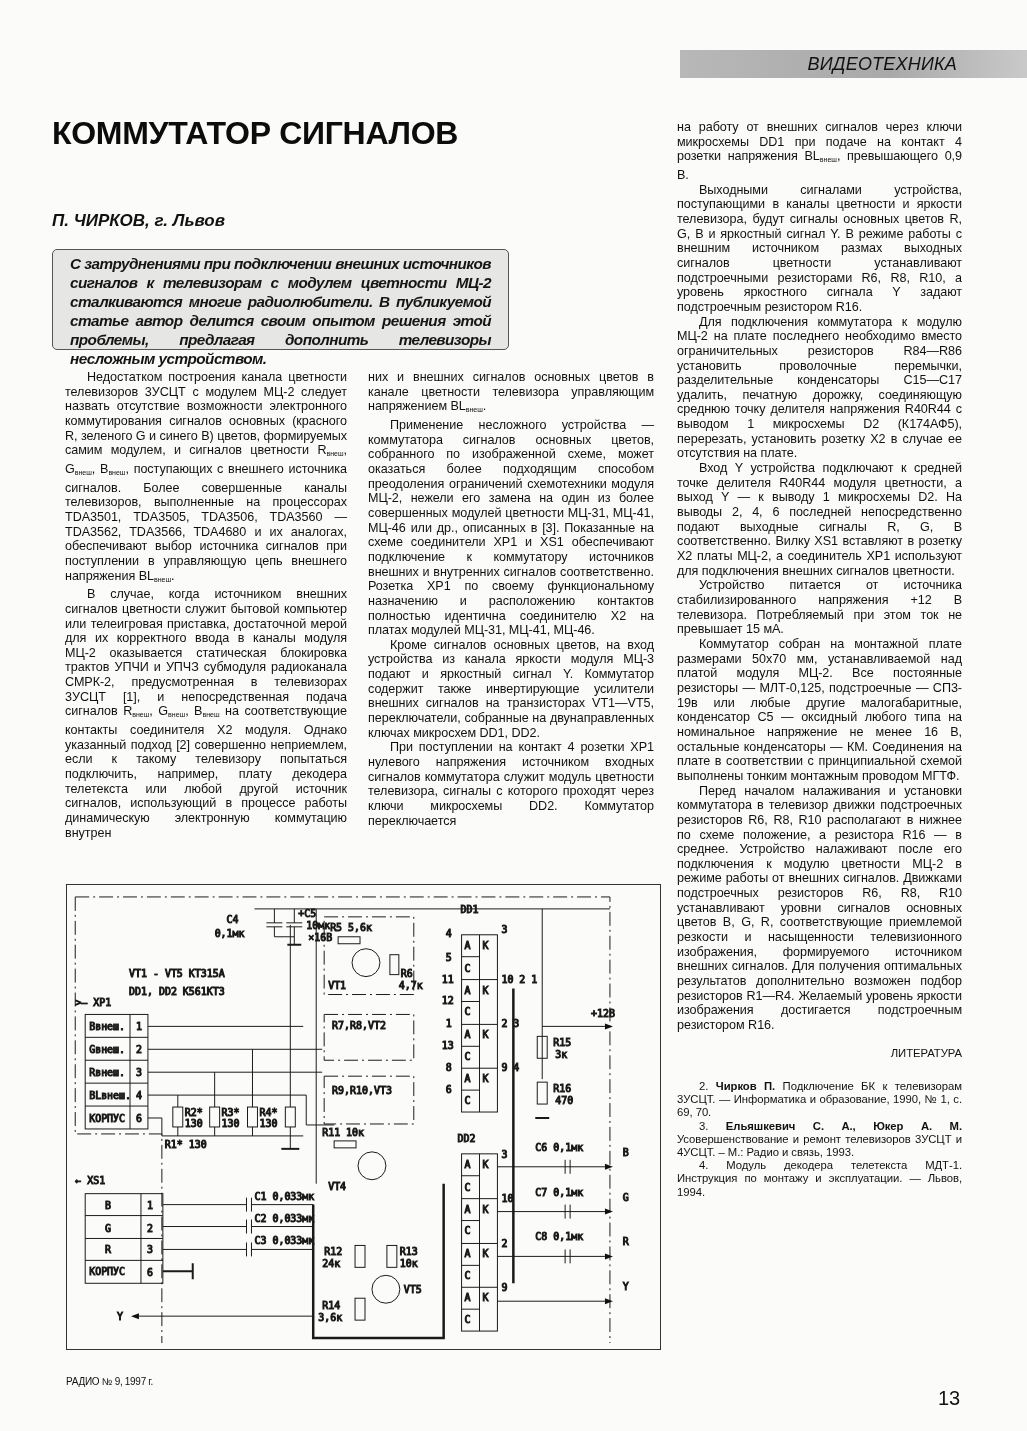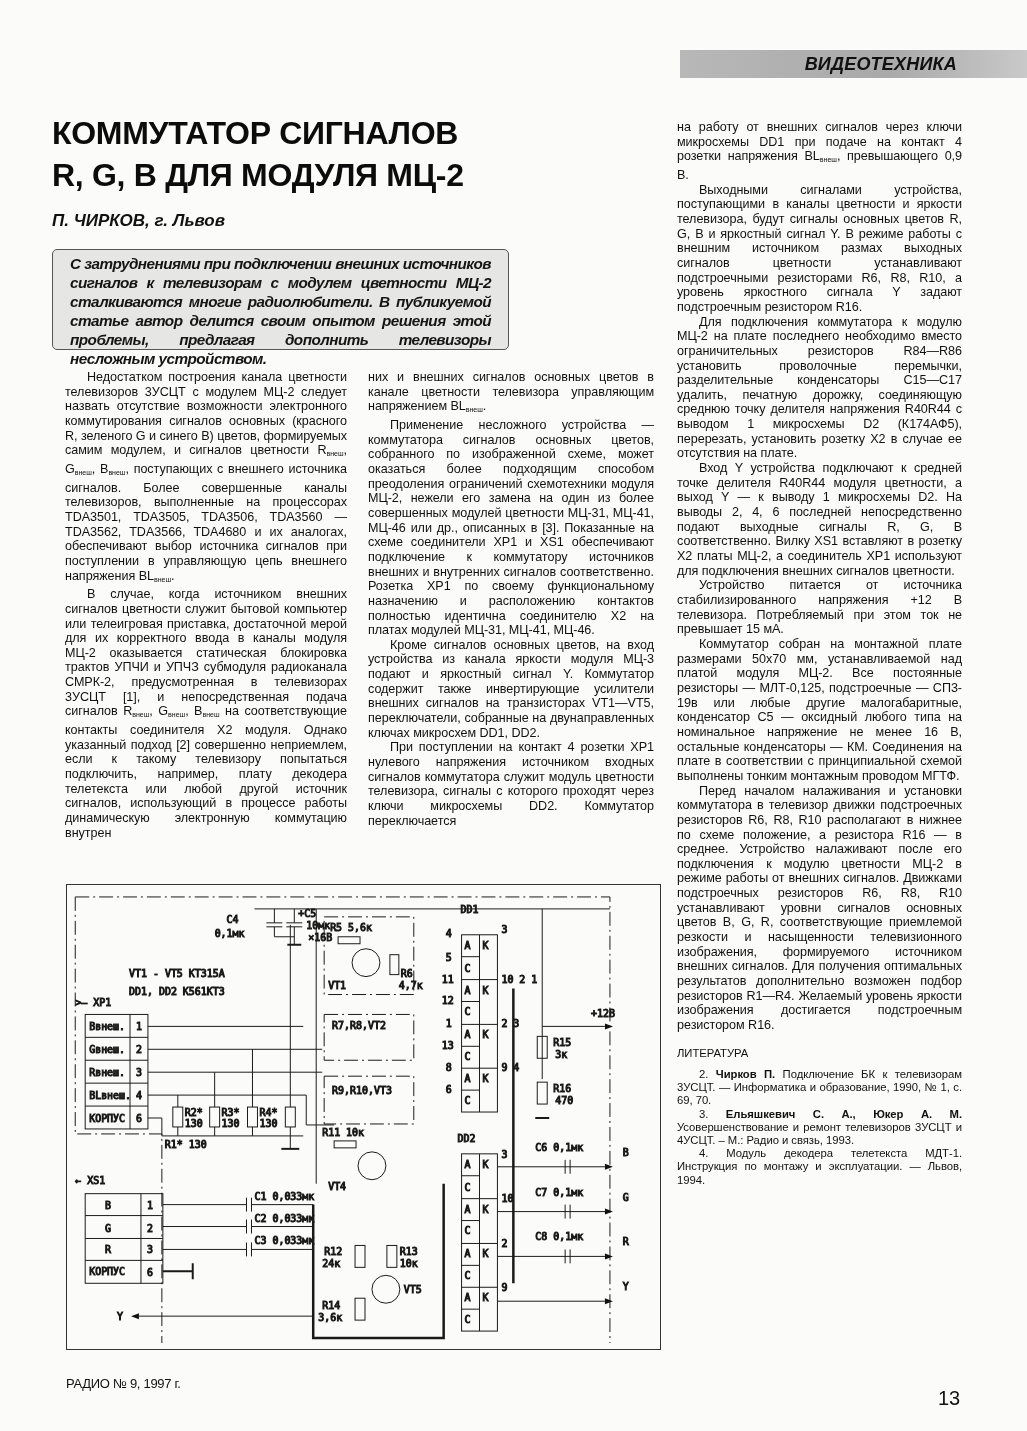--- a/index.html
+++ b/index.html
@@ -5,21 +5,21 @@
   * { box-sizing: border-box; margin: 0; padding: 0; }
   html, body { width: 1027px; height: 1431px; background: #fbfbf9; overflow: hidden; }
   body { position: relative; font-family: "Liberation Sans", sans-serif; color: #111; }
 
   .section-banner {
     position: absolute; left: 680px; top: 50px; width: 347px; height: 28px;
     background: linear-gradient(90deg, #b8b8b8 0%, #a9a9a9 60%, #c9c9c9 100%);
   }
   .section-banner span {
     position: absolute; right: 70px; top: 4px;
-    font-family: "Liberation Sans", sans-serif; font-weight: bold; font-style: italic;
+    font-family: "Liberation Sans", sans-serif; font-weight: normal; font-style: italic;
     font-size: 18px; letter-spacing: 0.2px; color: #111;
   }
 
   .title {
     position: absolute; left: 52px; top: 112px; width: 600px;
     font-family: "Liberation Sans", sans-serif; font-weight: bold;
     font-size: 32px; line-height: 42px; color: #0c0c0c; letter-spacing: -0.3px;
   }
   .author {
     position: absolute; left: 52px; top: 211px;
@@ -43,51 +43,50 @@
   }
   .col p { text-indent: 22px; }
   .col p.noindent { text-indent: 0; }
   .col1 { left: 65px; top: 370px; width: 282px; }
   .col2 { left: 368px; top: 370px; width: 286px; }
   .col3 { left: 677px; top: 120px; width: 285px; }
 
   sub.s { font-size: 7px; vertical-align: -2px; letter-spacing: 0; }
 
   .lit-title {
-    text-align: left; font-size: 11.5px; margin: 14px 0 8px 0; text-indent: 0 !important;
+    text-align: right; font-size: 11.5px; margin: 14px 0 20px 0; text-indent: 0 !important;
   }
   .lit p { font-size: 11.3px; line-height: 13.2px; text-indent: 22px; }
   .lit b { font-weight: bold; }
 
   .schematic {
     position: absolute; left: 66px; top: 884px; width: 595px; height: 466px;
     border: 1.5px solid #333; background: #fbfbf9;
   }
   .schematic svg { width: 100%; height: 100%; display: block; }
   .schematic text { font-family: "DejaVu Sans Mono", monospace; font-size: 10px; fill: #111; }
 
   .footer-left {
     position: absolute; left: 66px; top: 1376px;
-    font-size: 13px; color: #111; letter-spacing: -0.3px;
+    font-size: 10px; color: #111; letter-spacing: -0.3px;
   }
   .page-number {
     position: absolute; left: 938px; top: 1387px;
     font-size: 20px; color: #111;
   }
 </style>
 </head>
 <body>
 
 <div class="section-banner">
   <span>ВИДЕОТЕХНИКА</span>
 </div>
 
 <h1 class="title">
   <div>КОММУТАТОР СИГНАЛОВ</div>
-  <div>R, G, B  ДЛЯ МОДУЛЯ МЦ-2</div>
 </h1>
 
 <div class="author">П. ЧИРКОВ, г. Львов</div>
 
 <div class="lead-box">
   <p>С затруднениями при подключении внешних источников сигналов к телевизорам с модулем цветности МЦ-2 сталкиваются многие радиолюбители. В публикуемой статье автор делится своим опытом решения этой проблемы, предлагая дополнить телевизоры несложным устройством.</p>
 </div>
 
 <div class="col col1">
   <p><span>Недостатком построения канала цветности телевизоров 3УСЦТ с модулем МЦ-2 следует назвать отсутствие возможности электронного коммутирования сигналов основных (красного R, зеленого G и синего B) цветов, формируемых самим модулем, и сигналов цветности R</span><sub class="s">внеш</sub><span>, G</span><sub class="s">внеш</sub><span>, B</span><sub class="s">внеш</sub><span>, поступающих с внешнего источника сигналов. Более совершенные каналы телевизоров, выполненные на процессорах TDA3501, TDA3505, TDA3506, TDA3560 — TDA3562, TDA3566, TDA4680 и их аналогах, обеспечивают выбор источника сигналов при поступлении в управляющую цепь внешнего напряжения BL</span><sub class="s">внеш</sub><span>.</span></p>

